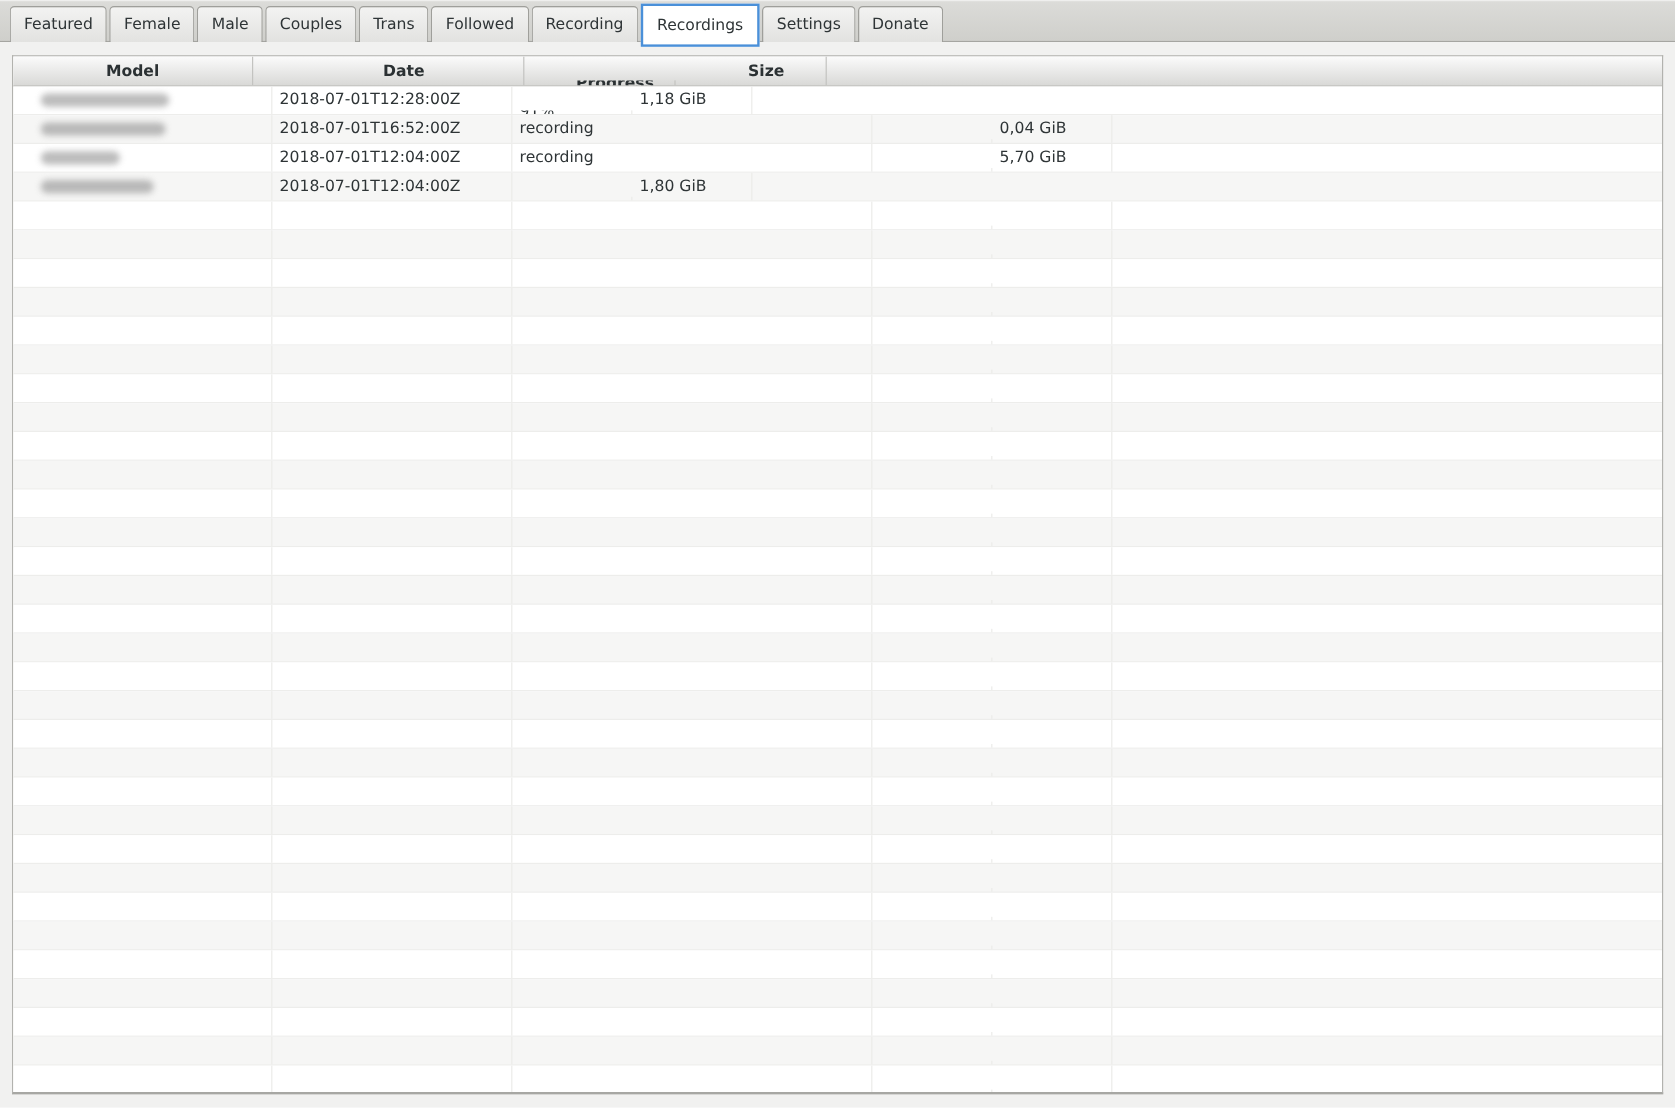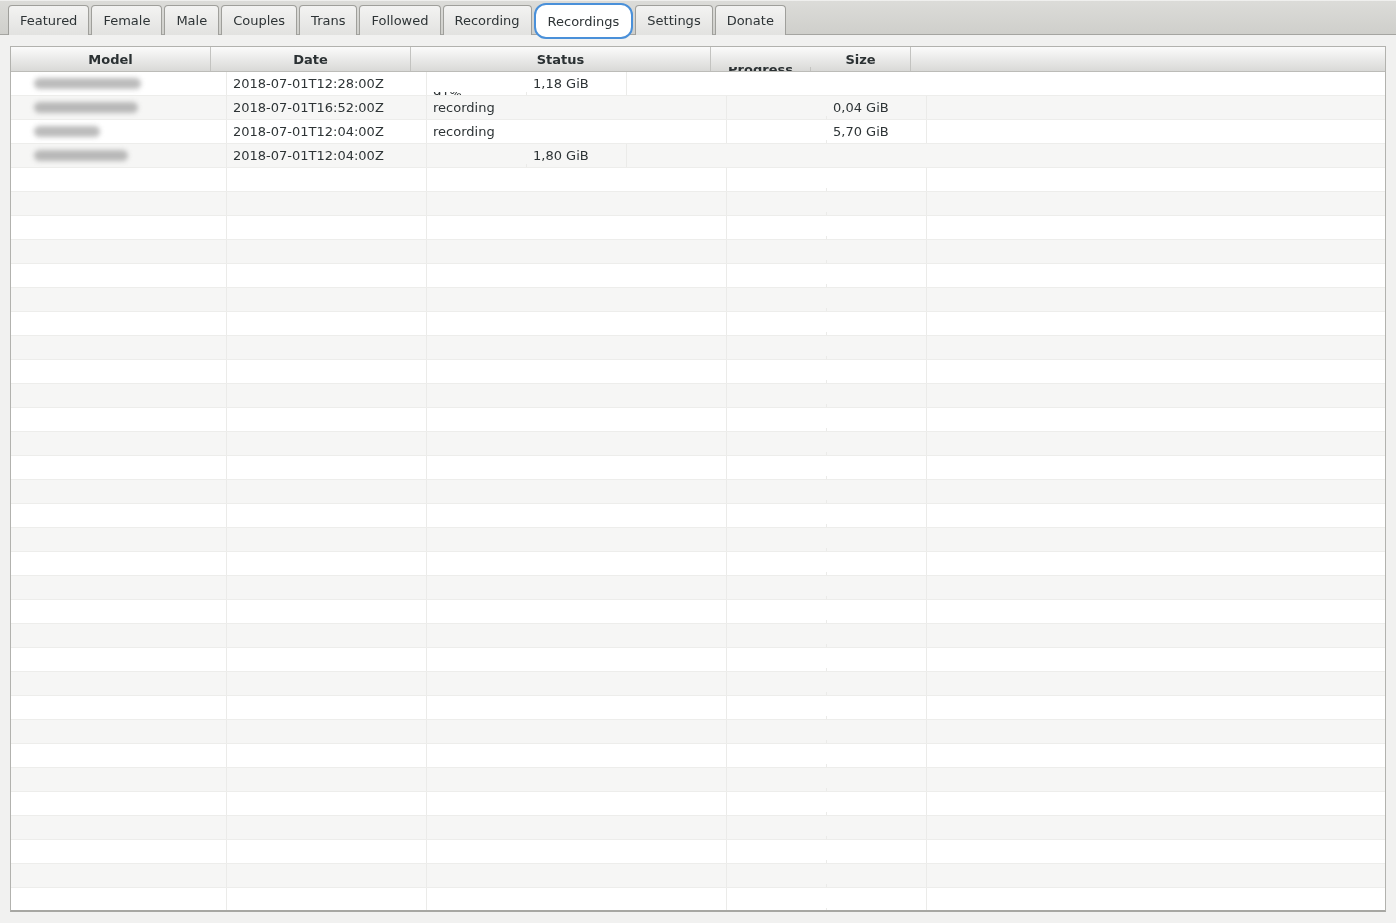--- a/index.html
+++ b/index.html
@@ -46,21 +46,21 @@
     border-bottom: none;
     border-radius: 4px 4px 0 0;
     margin-right: 2px;
     cursor: default;
     position: relative;
     z-index: 1;
   }
   .tab.active {
     background: #ffffff;
     border: 2px solid #4a90d9;
-    border-radius: 12px;
+    border-radius: 0;
     height: 36px;
     margin-bottom: -4px;
     z-index: 3;
     padding: 0 12px;
   }
 
   
   .table {
     position: absolute;
     left: 10px;
@@ -72,20 +72,21 @@
     border: 1px solid #b2b2ae;
     border-bottom: 2px solid #a7a7a3;
     overflow: hidden;
   }
   .thead {
     display: flex;
     height: 25px;
     box-sizing: border-box;
     background: linear-gradient(#fbfbfb, #d9d9d7);
     border-bottom: 1px solid #bcbcb8;
+    gap: 26px;
   }
   .hcell {
     box-sizing: border-box;
     border-right: 1px solid #c3c3c0;
     display: flex;
     align-items: center;
     justify-content: center;
     font-weight: bold;
     color: #2b3133;
     overflow: hidden;
@@ -164,21 +165,20 @@
       <div class="tab">
         <span>Donate</span>
       </div>
     </div>
 </div>
 
 <div class="table">
   <div class="thead">
     <div class="hcell col-model">Model</div>
     <div class="hcell col-date">Date</div>
-    <div class="hcell col-status">Status</div>
     <div class="hcell col-progress">Progress</div>
     <div class="hcell col-size">Size</div>
     <div class="hcell col-extra"></div>
   </div>
   <div class="tbody">
       <div class="trow">
         <div class="cell col-model">
           <div class="redacted" style="width: 107px;"></div>
         </div>
         <div class="cell col-date">2018-07-01T12:28:00Z</div>

